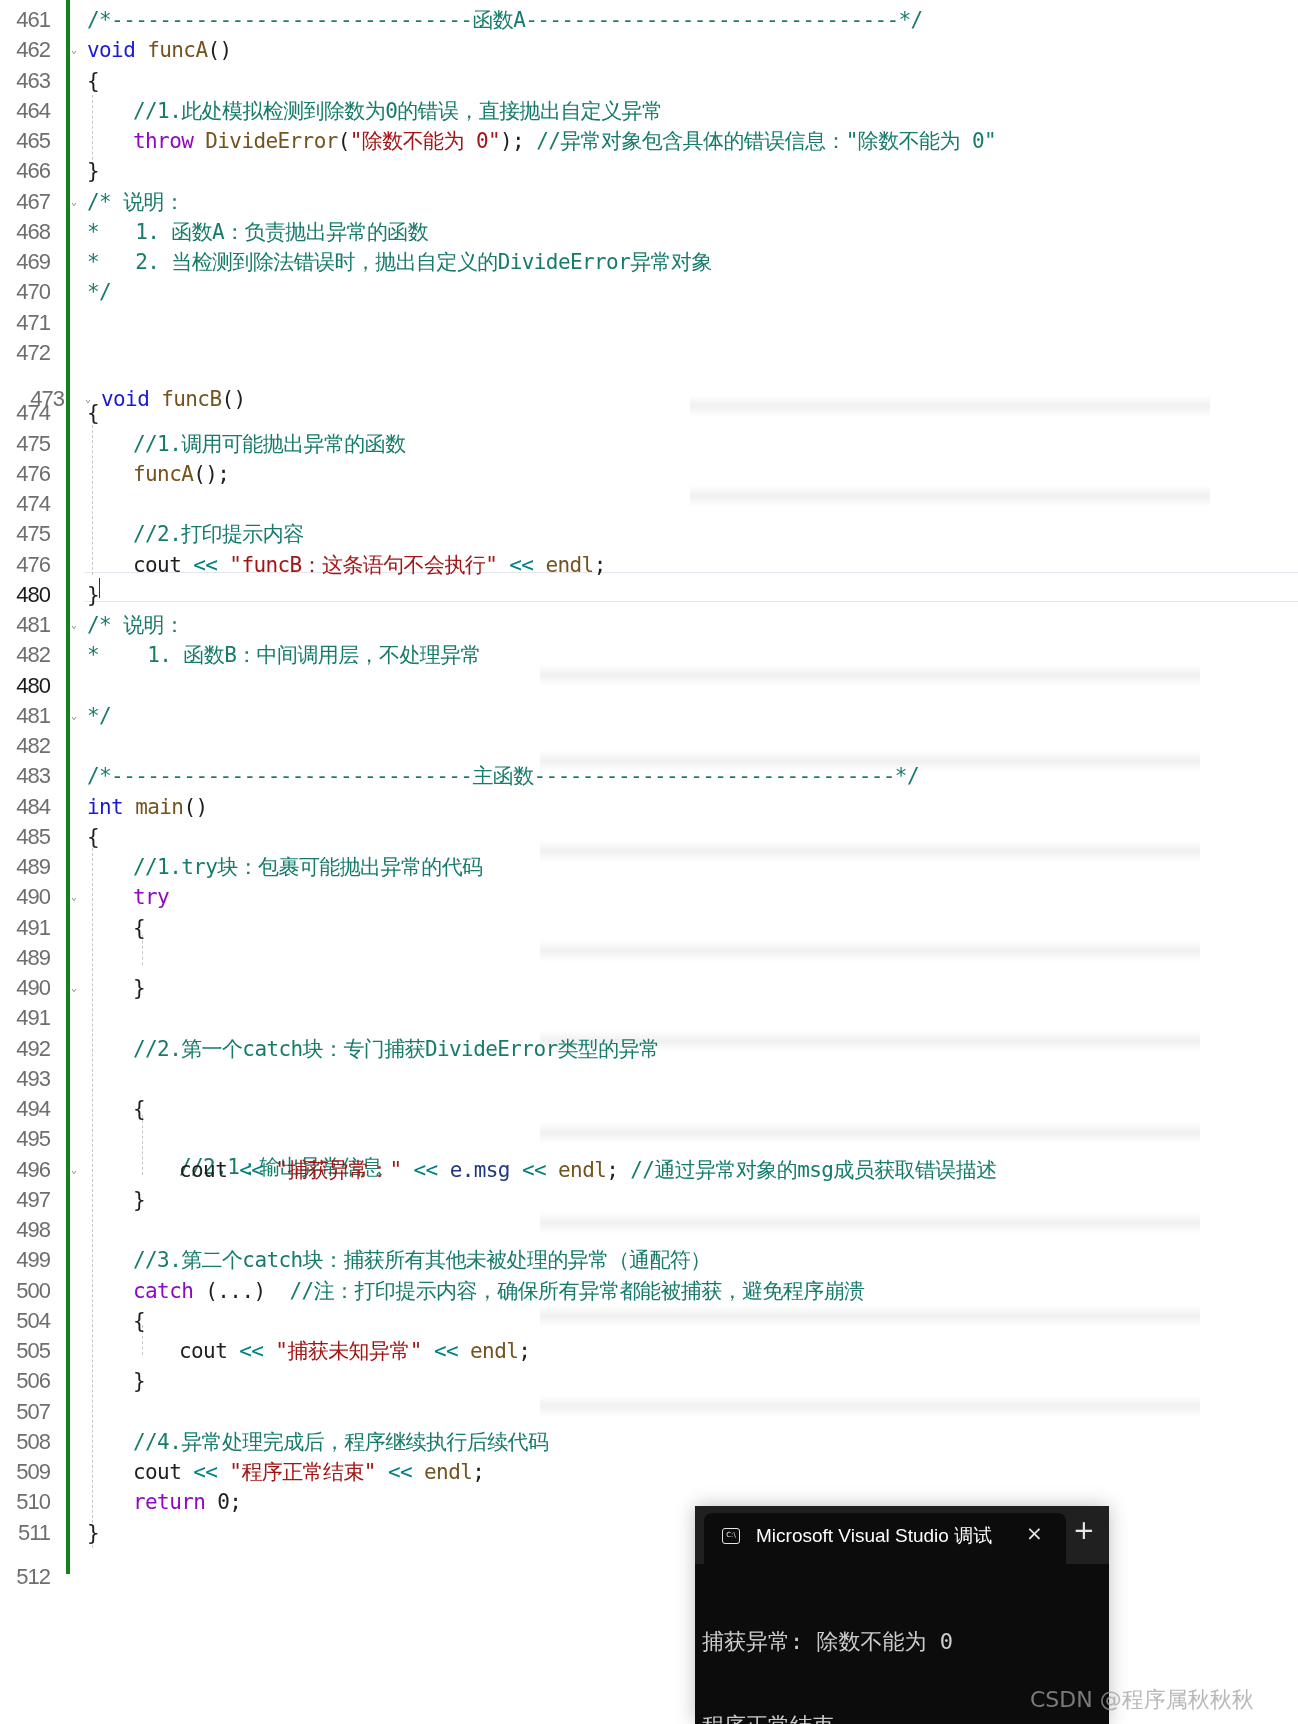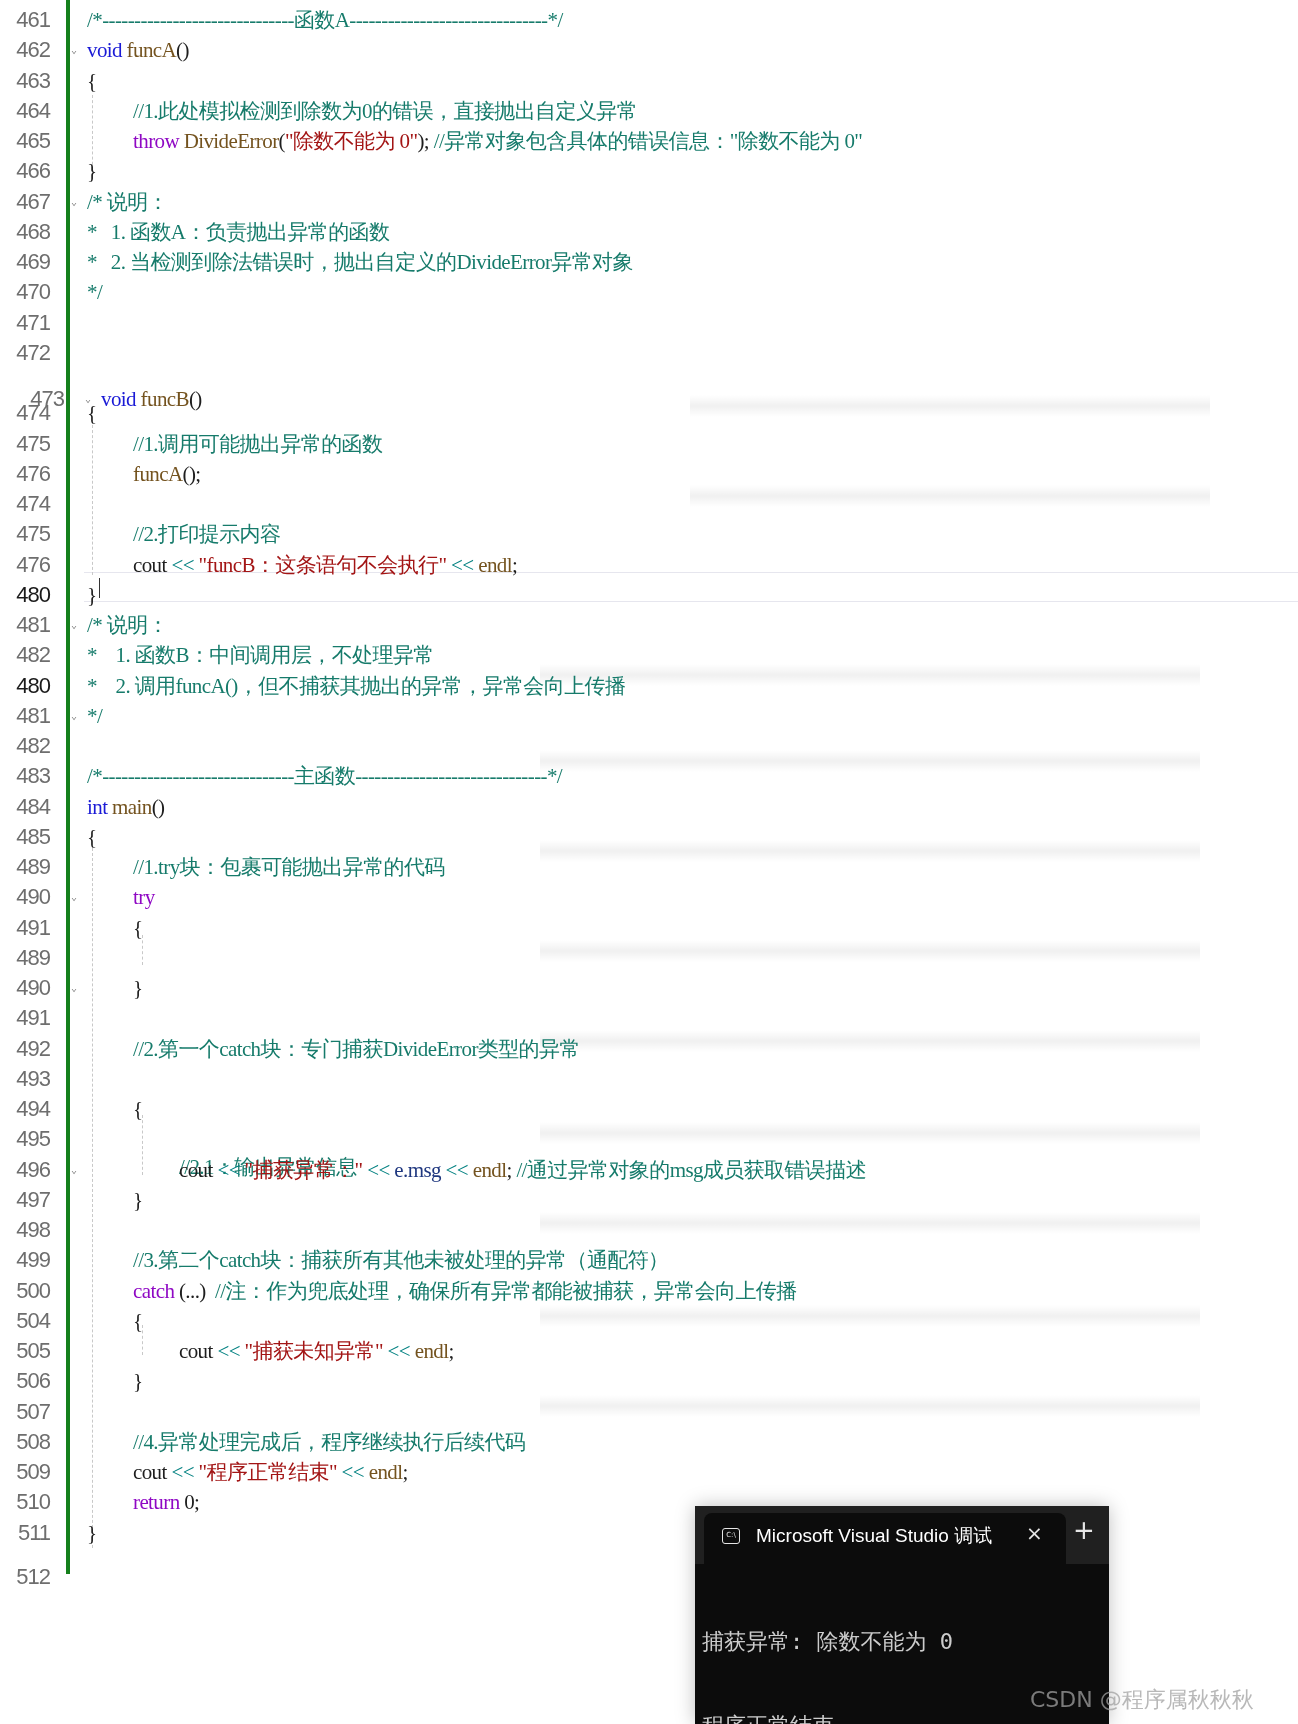--- a/index.html
+++ b/index.html
@@ -18,21 +18,21 @@
   }
   .ln {
     position: absolute; left: 0; width: 50px; text-align: right;
     color: #6e6e6e; font-family: "Liberation Sans Narrow", "Liberation Sans", sans-serif;
     font-size: 22px; letter-spacing: -1px;
   }
   .ln.active { color: #1a1a1a; }
   .fold {
     position: absolute; left: 71px; width: 10px; color: #777; font-size: 10px; line-height: 30px;
   }
-  .code { position: absolute; left: 87px; top: 0; letter-spacing: -0.6px; font-family: Liberation Serif, serif; }
+  .code { position: absolute; left: 87px; top: 0; letter-spacing: -0.6px; }
   .cm { color: #167b6b; }
   .kw { color: #1a1ad6; }
   .kp { color: #8f08c4; }
   .fn { color: #74531f; }
   .st { color: #a31515; }
   .tx { color: #1e1e1e; }
   .op { color: #008080; }
   .mb { color: #1f377f; }
   .guide {
     position: absolute; border-left: 1px dashed #c8c8c8; width: 0;
@@ -130,41 +130,41 @@
       <div class="line" style="top: 384px; margin-left: 14px;"><span class="ln">473</span><span class="fold">⌄</span><span class="code" style="left: 87px;"><span class="kw">void</span><span class="tx"> </span><span class="fn">funcB</span><span class="tx">()</span></span></div>
       <div class="line" style="top: 398.25px;"><span class="ln">474</span><span class="code" style="left: 87px;"><span class="tx">{</span></span></div>
       <div class="line" style="top: 428.5px;"><span class="ln">475</span><span class="code" style="left: 133px;"><span class="cm">//1.调用可能抛出异常的函数</span></span></div>
       <div class="line" style="top: 458.75px;"><span class="ln">476</span><span class="code" style="left: 133px;"><span class="fn">funcA</span><span class="tx">();</span></span></div>
       <div class="line" style="top: 489px;"><span class="ln">474</span><span class="code" style="left: 87px;"></span></div>
       <div class="line" style="top: 519.25px;"><span class="ln">475</span><span class="code" style="left: 133px;"><span class="cm">//2.打印提示内容</span></span></div>
       <div class="line" style="top: 549.5px;"><span class="ln">476</span><span class="code" style="left: 133px;"><span class="tx">cout </span><span class="op">&lt;&lt;</span><span class="tx"> </span><span class="st">"funcB：这条语句不会执行"</span><span class="tx"> </span><span class="op">&lt;&lt;</span><span class="tx"> </span><span class="fn">endl</span><span class="tx">;</span></span></div>
       <div class="line" style="top: 579.75px;"><span class="ln active">480</span><span class="code" style="left: 87px;"><span class="tx">}</span></span></div>
       <div class="line" style="top: 610px;"><span class="ln">481</span><span class="fold">⌄</span><span class="code" style="left: 87px;"><span class="cm">/* 说明：</span></span></div>
       <div class="line" style="top: 640.25px;"><span class="ln">482</span><span class="code" style="left: 87px;"><span class="cm">*    1. 函数B：中间调用层，不处理异常</span></span></div>
-      <div class="line" style="top: 670.5px;"><span class="ln active">480</span><span class="code" style="left: 87px;"><span class="cm">*    2. 调用funcA()，但不捕获其抛出的异常，异常会向上传播</span></span></div>
+      <div class="line" style="top: 670.5px;"><span class="ln active">480</span></div>
       <div class="line" style="top: 700.75px;"><span class="ln">481</span><span class="fold">⌄</span><span class="code" style="left: 87px;"><span class="cm">*/</span></span></div>
       <div class="line" style="top: 731px;"><span class="ln">482</span><span class="code" style="left: 87px;"></span></div>
       <div class="line" style="top: 761.25px;"><span class="ln">483</span><span class="code" style="left: 87px;"><span class="cm">/*------------------------------主函数------------------------------*/</span></span></div>
       <div class="line" style="top: 791.5px;"><span class="ln">484</span><span class="code" style="left: 87px;"><span class="kw">int</span><span class="tx"> </span><span class="fn">main</span><span class="tx">()</span></span></div>
       <div class="line" style="top: 821.75px;"><span class="ln">485</span><span class="code" style="left: 87px;"><span class="tx">{</span></span></div>
       <div class="line" style="top: 852px;"><span class="ln">489</span><span class="code" style="left: 133px;"><span class="cm">//1.try块：包裹可能抛出异常的代码</span></span></div>
       <div class="line" style="top: 882.25px;"><span class="ln">490</span><span class="fold">⌄</span><span class="code" style="left: 133px;"><span class="kp">try</span></span></div>
       <div class="line" style="top: 912.5px;"><span class="ln">491</span><span class="code" style="left: 133px;"><span class="tx">{</span></span></div>
       <div class="line" style="top: 942.75px;"><span class="ln">489</span></div>
       <div class="line" style="top: 973px;"><span class="ln">490</span><span class="fold">⌄</span><span class="code" style="left: 133px;"><span class="tx">}</span></span></div>
       <div class="line" style="top: 1003.25px;"><span class="ln">491</span><span class="code" style="left: 87px;"></span></div>
       <div class="line" style="top: 1033.5px;"><span class="ln">492</span><span class="code" style="left: 133px;"><span class="cm">//2.第一个catch块：专门捕获DivideError类型的异常</span></span></div>
       <div class="line" style="top: 1063.75px;"><span class="ln">493</span></div>
       <div class="line" style="top: 1094px;"><span class="ln">494</span><span class="code" style="left: 133px;"><span class="tx">{</span></span></div>
       <div class="line" style="top: 1124.25px;"><span class="ln">495</span><span class="code" style="left: 179px; margin-top: 28px;"><span class="cm">//2.1：输出异常信息</span></span></div>
       <div class="line" style="top: 1154.5px;"><span class="ln">496</span><span class="fold">⌄</span><span class="code" style="left: 179px;"><span class="tx">cout </span><span class="op">&lt;&lt;</span><span class="tx"> </span><span class="st">"捕获异常："</span><span class="tx"> </span><span class="op">&lt;&lt;</span><span class="tx"> </span><span class="mb">e.msg</span><span class="tx"> </span><span class="op">&lt;&lt;</span><span class="tx"> </span><span class="fn">endl</span><span class="tx">; </span><span class="cm">//通过异常对象的msg成员获取错误描述</span></span></div>
       <div class="line" style="top: 1184.75px;"><span class="ln">497</span><span class="code" style="left: 133px;"><span class="tx">}</span></span></div>
       <div class="line" style="top: 1215px;"><span class="ln">498</span><span class="code" style="left: 87px;"></span></div>
       <div class="line" style="top: 1245.25px;"><span class="ln">499</span><span class="code" style="left: 133px;"><span class="cm">//3.第二个catch块：捕获所有其他未被处理的异常（通配符）</span></span></div>
-      <div class="line" style="top: 1275.5px;"><span class="ln">500</span><span class="code" style="left: 133px;"><span class="kp">catch</span><span class="tx"> (...)  </span><span class="cm">//注：作为兜底处理，确保所有异常都能被捕获，异常会向上传播</span></span></div>
+      <div class="line" style="top: 1275.5px;"><span class="ln">500</span><span class="code" style="left: 133px;"><span class="kp">catch</span><span class="tx"> (...)  </span><span class="cm">//注：打印提示内容，确保所有异常都能被捕获，避免程序崩溃</span></span></div>
       <div class="line" style="top: 1305.75px;"><span class="ln">504</span><span class="code" style="left: 133px;"><span class="tx">{</span></span></div>
       <div class="line" style="top: 1336px;"><span class="ln">505</span><span class="code" style="left: 179px;"><span class="tx">cout </span><span class="op">&lt;&lt;</span><span class="tx"> </span><span class="st">"捕获未知异常"</span><span class="tx"> </span><span class="op">&lt;&lt;</span><span class="tx"> </span><span class="fn">endl</span><span class="tx">;</span></span></div>
       <div class="line" style="top: 1366.25px;"><span class="ln">506</span><span class="code" style="left: 133px;"><span class="tx">}</span></span></div>
       <div class="line" style="top: 1396.5px;"><span class="ln">507</span><span class="code" style="left: 87px;"></span></div>
       <div class="line" style="top: 1426.75px;"><span class="ln">508</span><span class="code" style="left: 133px;"><span class="cm">//4.异常处理完成后，程序继续执行后续代码</span></span></div>
       <div class="line" style="top: 1457px;"><span class="ln">509</span><span class="code" style="left: 133px;"><span class="tx">cout </span><span class="op">&lt;&lt;</span><span class="tx"> </span><span class="st">"程序正常结束"</span><span class="tx"> </span><span class="op">&lt;&lt;</span><span class="tx"> </span><span class="fn">endl</span><span class="tx">;</span></span></div>
       <div class="line" style="top: 1487.25px;"><span class="ln">510</span><span class="code" style="left: 133px;"><span class="kp">return</span><span class="tx"> 0;</span></span></div>
       <div class="line" style="top: 1517.5px;"><span class="ln">511</span><span class="code" style="left: 87px;"><span class="tx">}</span></span></div>
       <div class="line" style="top: 1562px;"><span class="ln">512</span><span class="code" style="left: 87px;"></span></div>
     </div>

